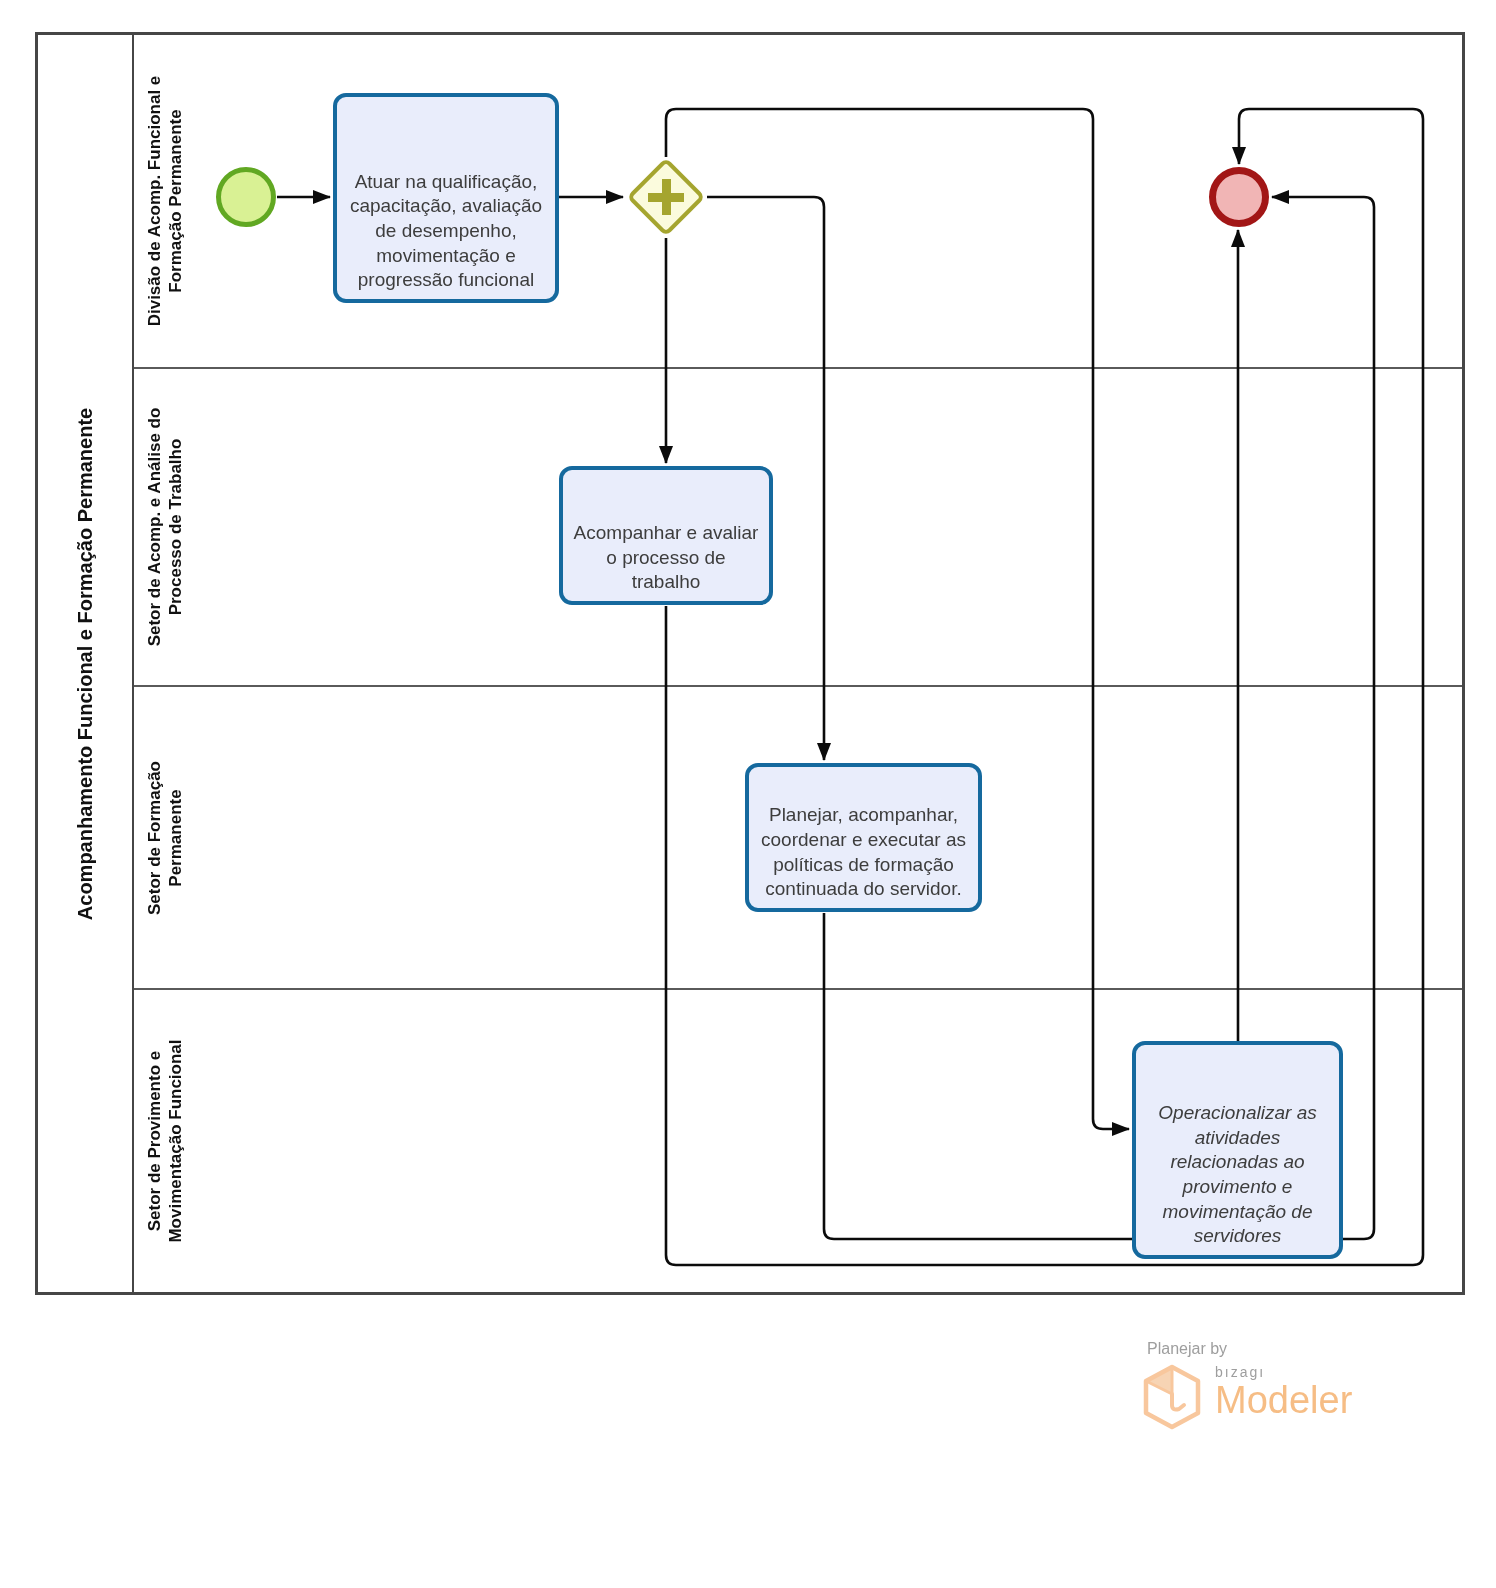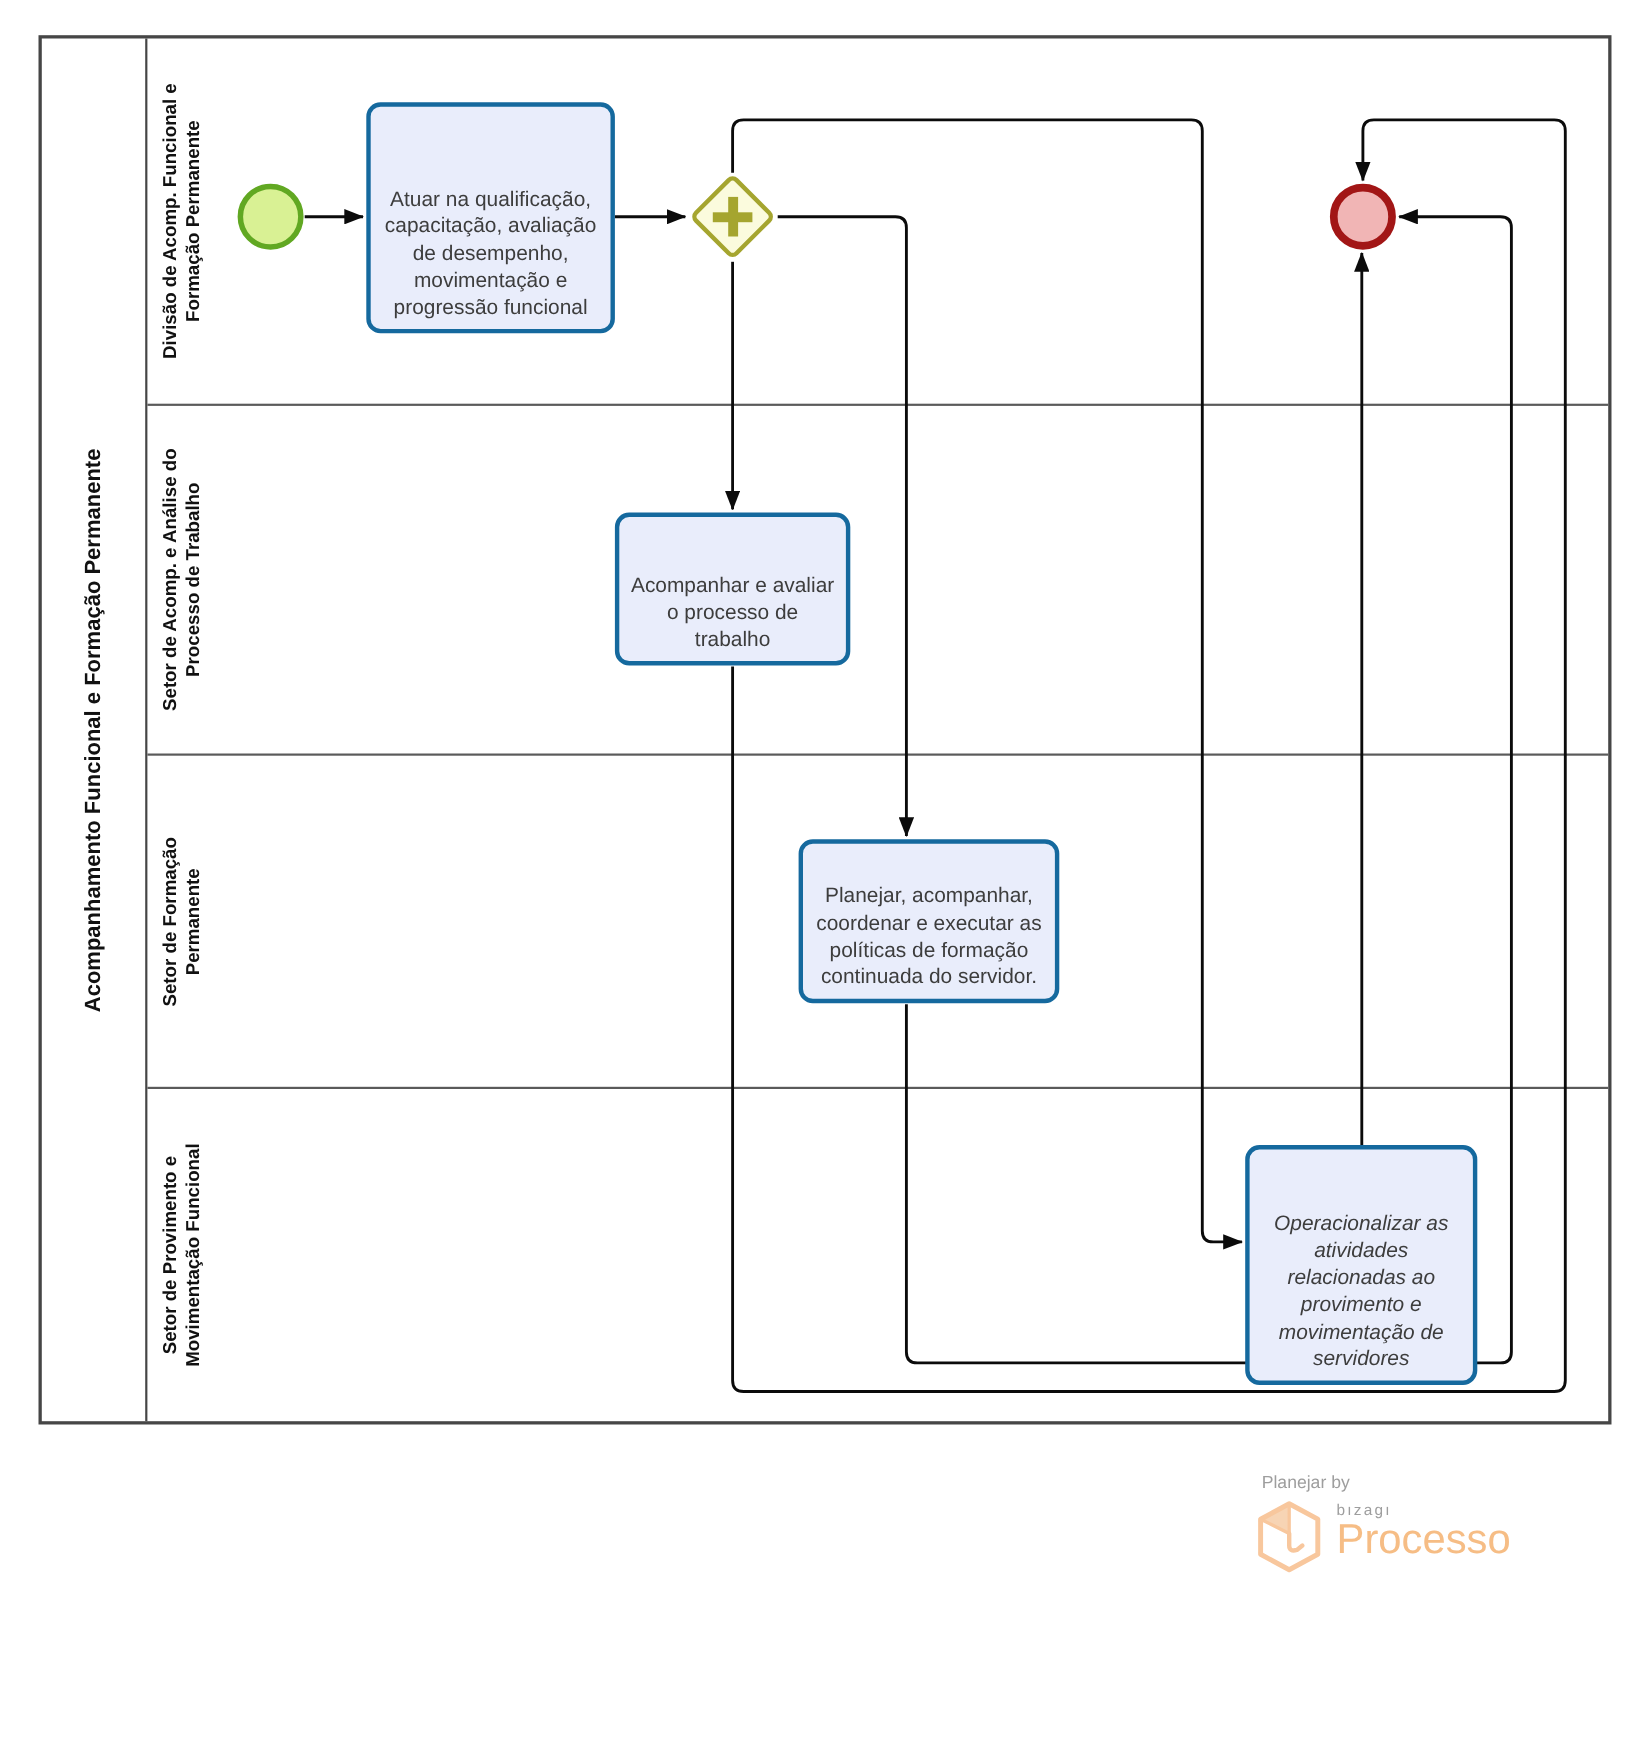--- a/index.html
+++ b/index.html
@@ -48,21 +48,21 @@
   .gateway{left:638px; top:169px; width:56px; height:56px; transform:rotate(45deg);
         border:4px solid var(--gateway_border); background:var(--gateway_fill); border-radius:7px;
         display:flex; align-items:center; justify-content:center;}
   .gateway-plus{transform:rotate(-45deg); position:relative; width:36px; height:36px;}
   .gateway-plus::before{content:""; position:absolute; left:0; top:13.5px; width:36px; height:9px;
         background:var(--gateway_border);}
   .gateway-plus::after{content:""; position:absolute; left:13.5px; top:0; width:9px; height:36px;
         background:var(--gateway_border);}
   .task-atuar{left:333px; top:93px; width:226px; height:210px;}
   .task-acompanhar{left:559px; top:466px; width:214px; height:139px;}
-  .task-planejar{left:726px; top:763px; width:237px; height:149px;}
+  .task-planejar{left:745px; top:763px; width:237px; height:149px;}
   .task-operacionalizar{left:1132px; top:1041px; width:211px; height:218px;font-style:italic;}
 
   
   .footer{position:absolute; left:1143px; top:1340px; width:280px;}
   .powered-by{color:var(--brand_gray); font-size:16px; margin-left:4px;}
   .brand-row{display:flex; align-items:flex-start; margin-top:6px;}
   .brand-text{margin-left:14px;}
   .brand-bizagi{color:var(--brand_gray); font-size:14px; letter-spacing:2px;}
   .brand-modeler{color:var(--brand_orange); font-size:38px; line-height:1.0; margin-top:1px;}
 </style>
@@ -142,18 +142,18 @@
   <div class="footer">
     <div class="powered-by">Planejar by</div>
     <div class="brand-row">
       <svg width="58" height="66" viewBox="0 0 58 66" xmlns="http://www.w3.org/2000/svg">
         <path d="M29 3 L55 17 V49 L29 63 L3 49 V17 Z" fill="none" stroke="#f8c79d" stroke-width="4.5" stroke-linejoin="round"></path>
         <path d="M29 4 L4 17.5 L29 30 Z" fill="#f7d4b4" stroke="#f8c79d" stroke-width="3" stroke-linejoin="round"></path>
         <path d="M29 30 V 41 Q 29 47 36 45 L 41 41" fill="none" stroke="#f8c79d" stroke-width="4" stroke-linecap="round"></path>
       </svg>
       <div class="brand-text">
         <div class="brand-bizagi">bızagı</div>
-        <div class="brand-modeler">Processo</div>
+        <div class="brand-modeler">Modeler</div>
       </div>
     </div>
   </div>
 
 </div>
 
 </body></html>

